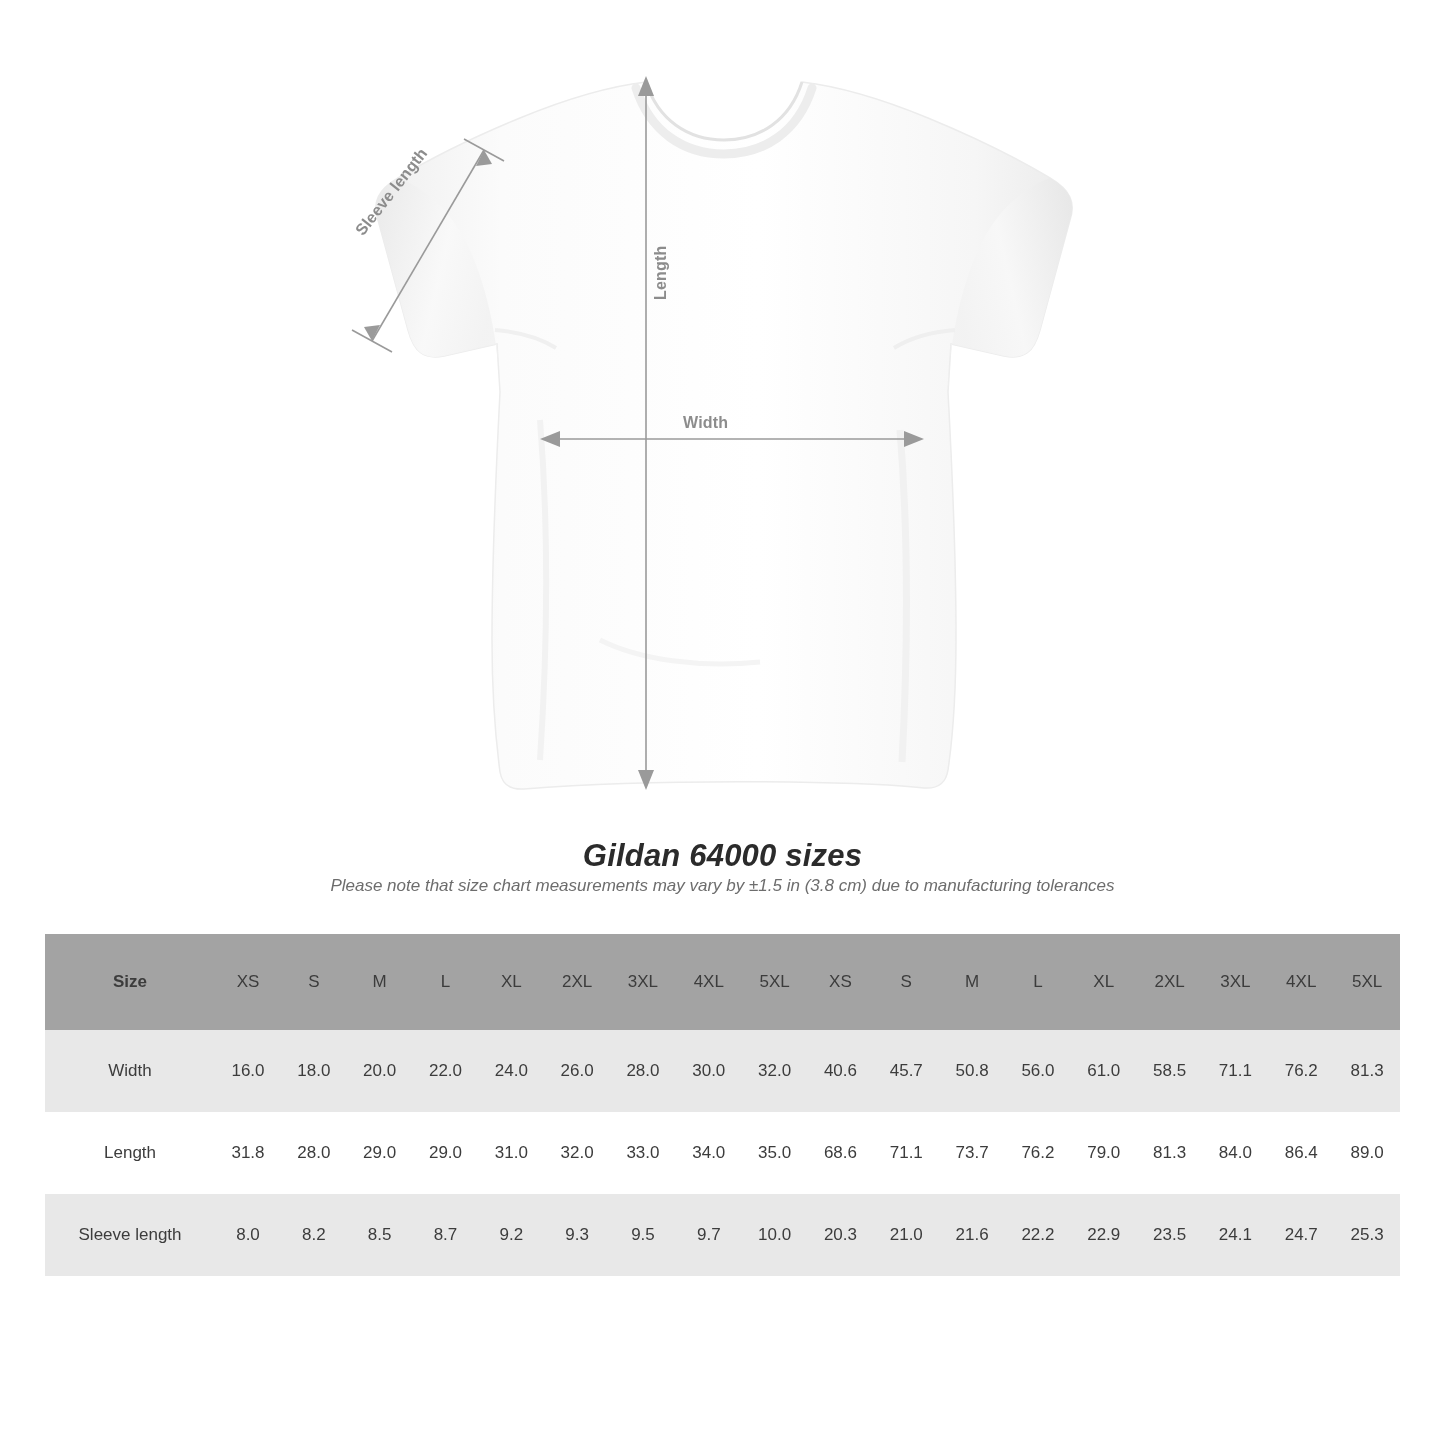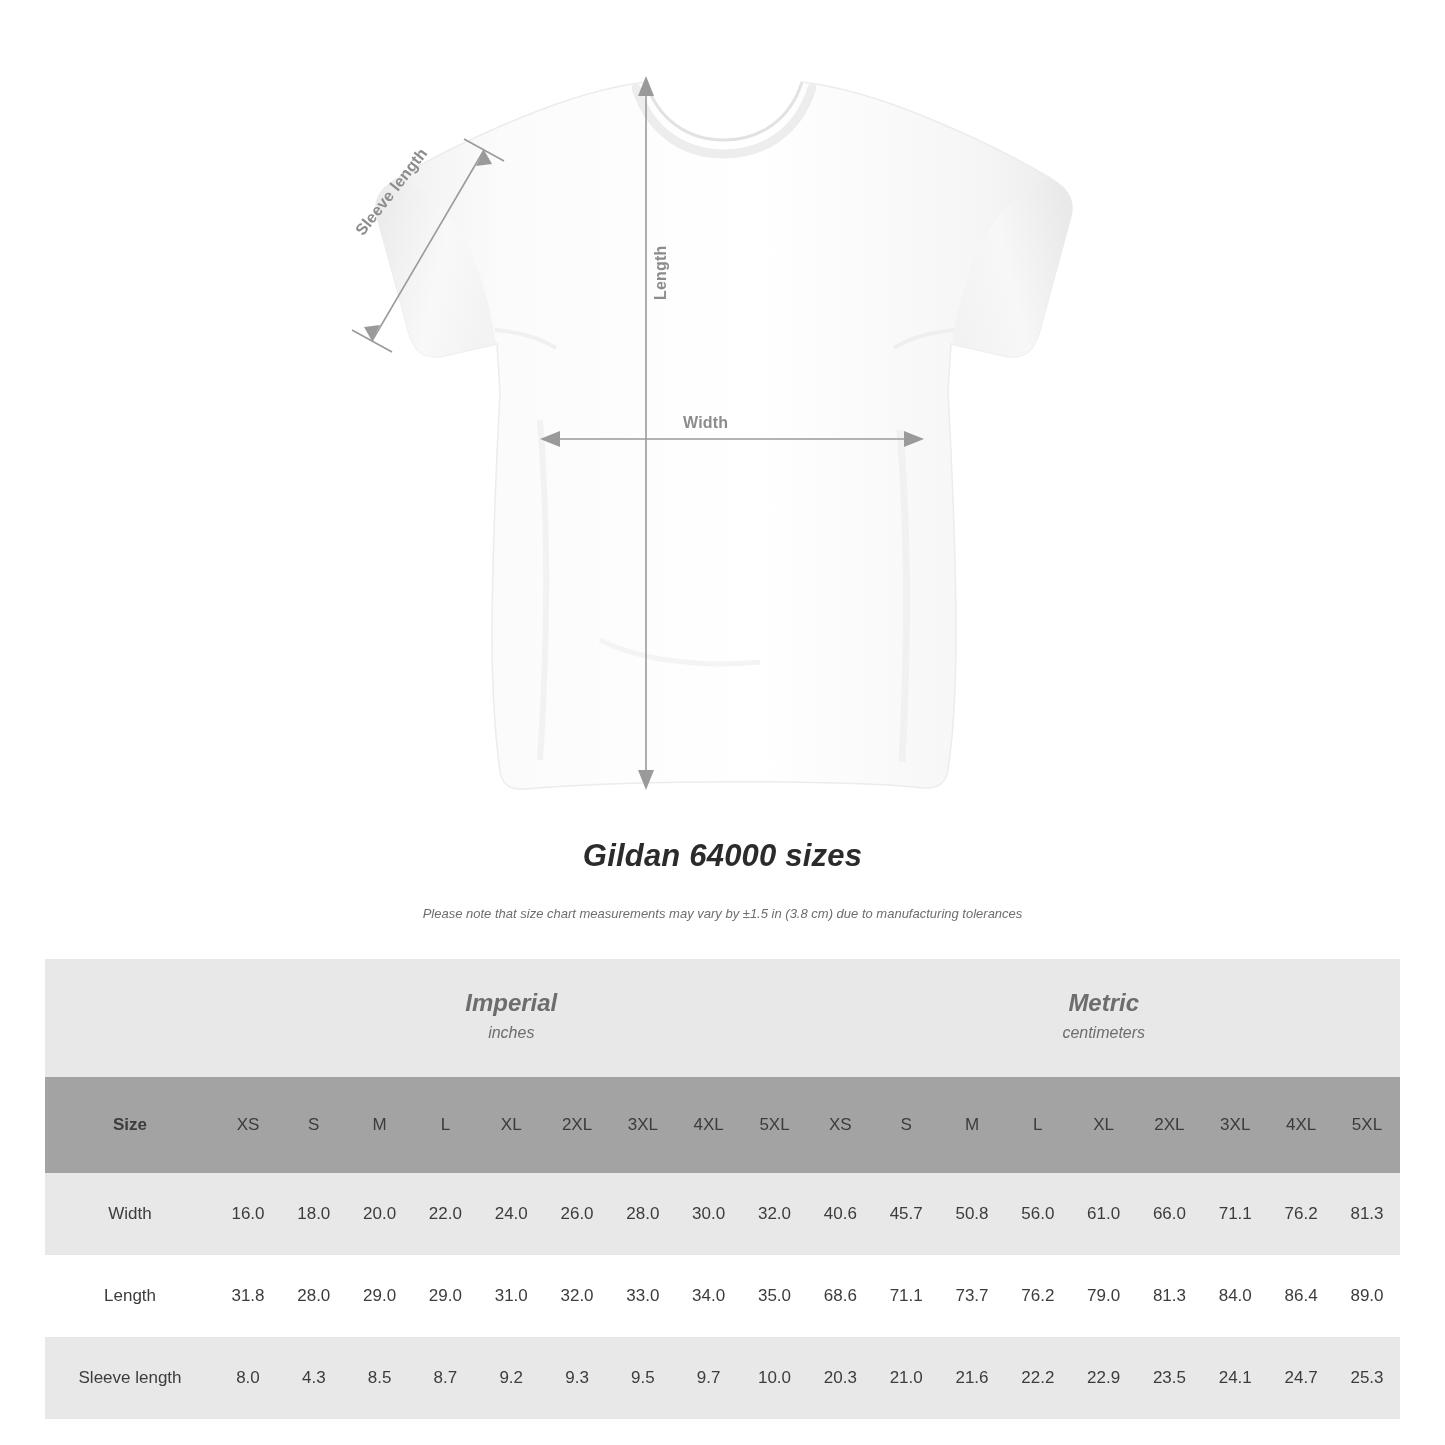--- a/index.html
+++ b/index.html
@@ -58,24 +58,24 @@
     font-size: 31px;
     font-weight: bold;
     color: #2b2b2b;
     margin: 0;
     padding-top: 8px;
     letter-spacing: 0.2px;
     font-style: italic;
   }
   .subtitle {
     text-align: center;
-    font-size: 13px;
+    font-size: 17px;
     font-style: italic;
     color: #6d6d6d;
-    margin: 32px 0 0 0;
+    margin: 2px 0 0 0;
     padding: 0 40px;
   }
 
   
   .table-wrap {
     margin: 38px 45px 0 45px;
     width: 1355px;
   }
   table.size-table {
     border-collapse: collapse;
@@ -243,31 +243,20 @@
           <col class="col-val">
           <col class="col-val">
           <col class="col-val">
         <col class="col-val">
           <col class="col-val">
           <col class="col-val">
           <col class="col-val">
       </colgroup>
       <tbody>
 
-        <tr class="unit-header-row">
-          <td></td>
-          <td colspan="9">
-            <div class="unit-name">Imperial</div>
-            <div class="unit-sub">inches</div>
-          </td>
-          <td colspan="9">
-            <div class="unit-name">Metric</div>
-            <div class="unit-sub">centimeters</div>
-          </td>
-        </tr>
 
         <tr class="head-row">
           <td class="rowlabel">Size</td>
           <td>XS</td>
           <td>S</td>
           <td>M</td>
           <td>L</td>
           <td>XL</td>
           <td>2XL</td>
           <td>3XL</td>
@@ -293,21 +282,21 @@
           <td class="val">24.0</td>
           <td class="val">26.0</td>
           <td class="val">28.0</td>
           <td class="val">30.0</td>
           <td class="val">32.0</td>
           <td class="val">40.6</td>
           <td class="val">45.7</td>
           <td class="val">50.8</td>
           <td class="val">56.0</td>
           <td class="val">61.0</td>
-          <td class="val">66.0</td>
+          <td class="val">58.5</td>
           <td class="val">71.1</td>
           <td class="val">76.2</td>
           <td class="val">81.3</td>
         </tr>
 
         <tr class="data-row row-plain">
           <td class="rowlabel">Length</td>
           <td class="val">31.8</td>
           <td class="val">28.0</td>
           <td class="val">29.0</td>
@@ -324,21 +313,21 @@
           <td class="val">79.0</td>
           <td class="val">81.3</td>
           <td class="val">84.0</td>
           <td class="val">86.4</td>
           <td class="val">89.0</td>
         </tr>
 
         <tr class="data-row row-shaded">
           <td class="rowlabel">Sleeve length</td>
           <td class="val">8.0</td>
-          <td class="val">4.3</td>
+          <td class="val">8.2</td>
           <td class="val">8.5</td>
           <td class="val">8.7</td>
           <td class="val">9.2</td>
           <td class="val">9.3</td>
           <td class="val">9.5</td>
           <td class="val">9.7</td>
           <td class="val">10.0</td>
           <td class="val">20.3</td>
           <td class="val">21.0</td>
           <td class="val">21.6</td>

